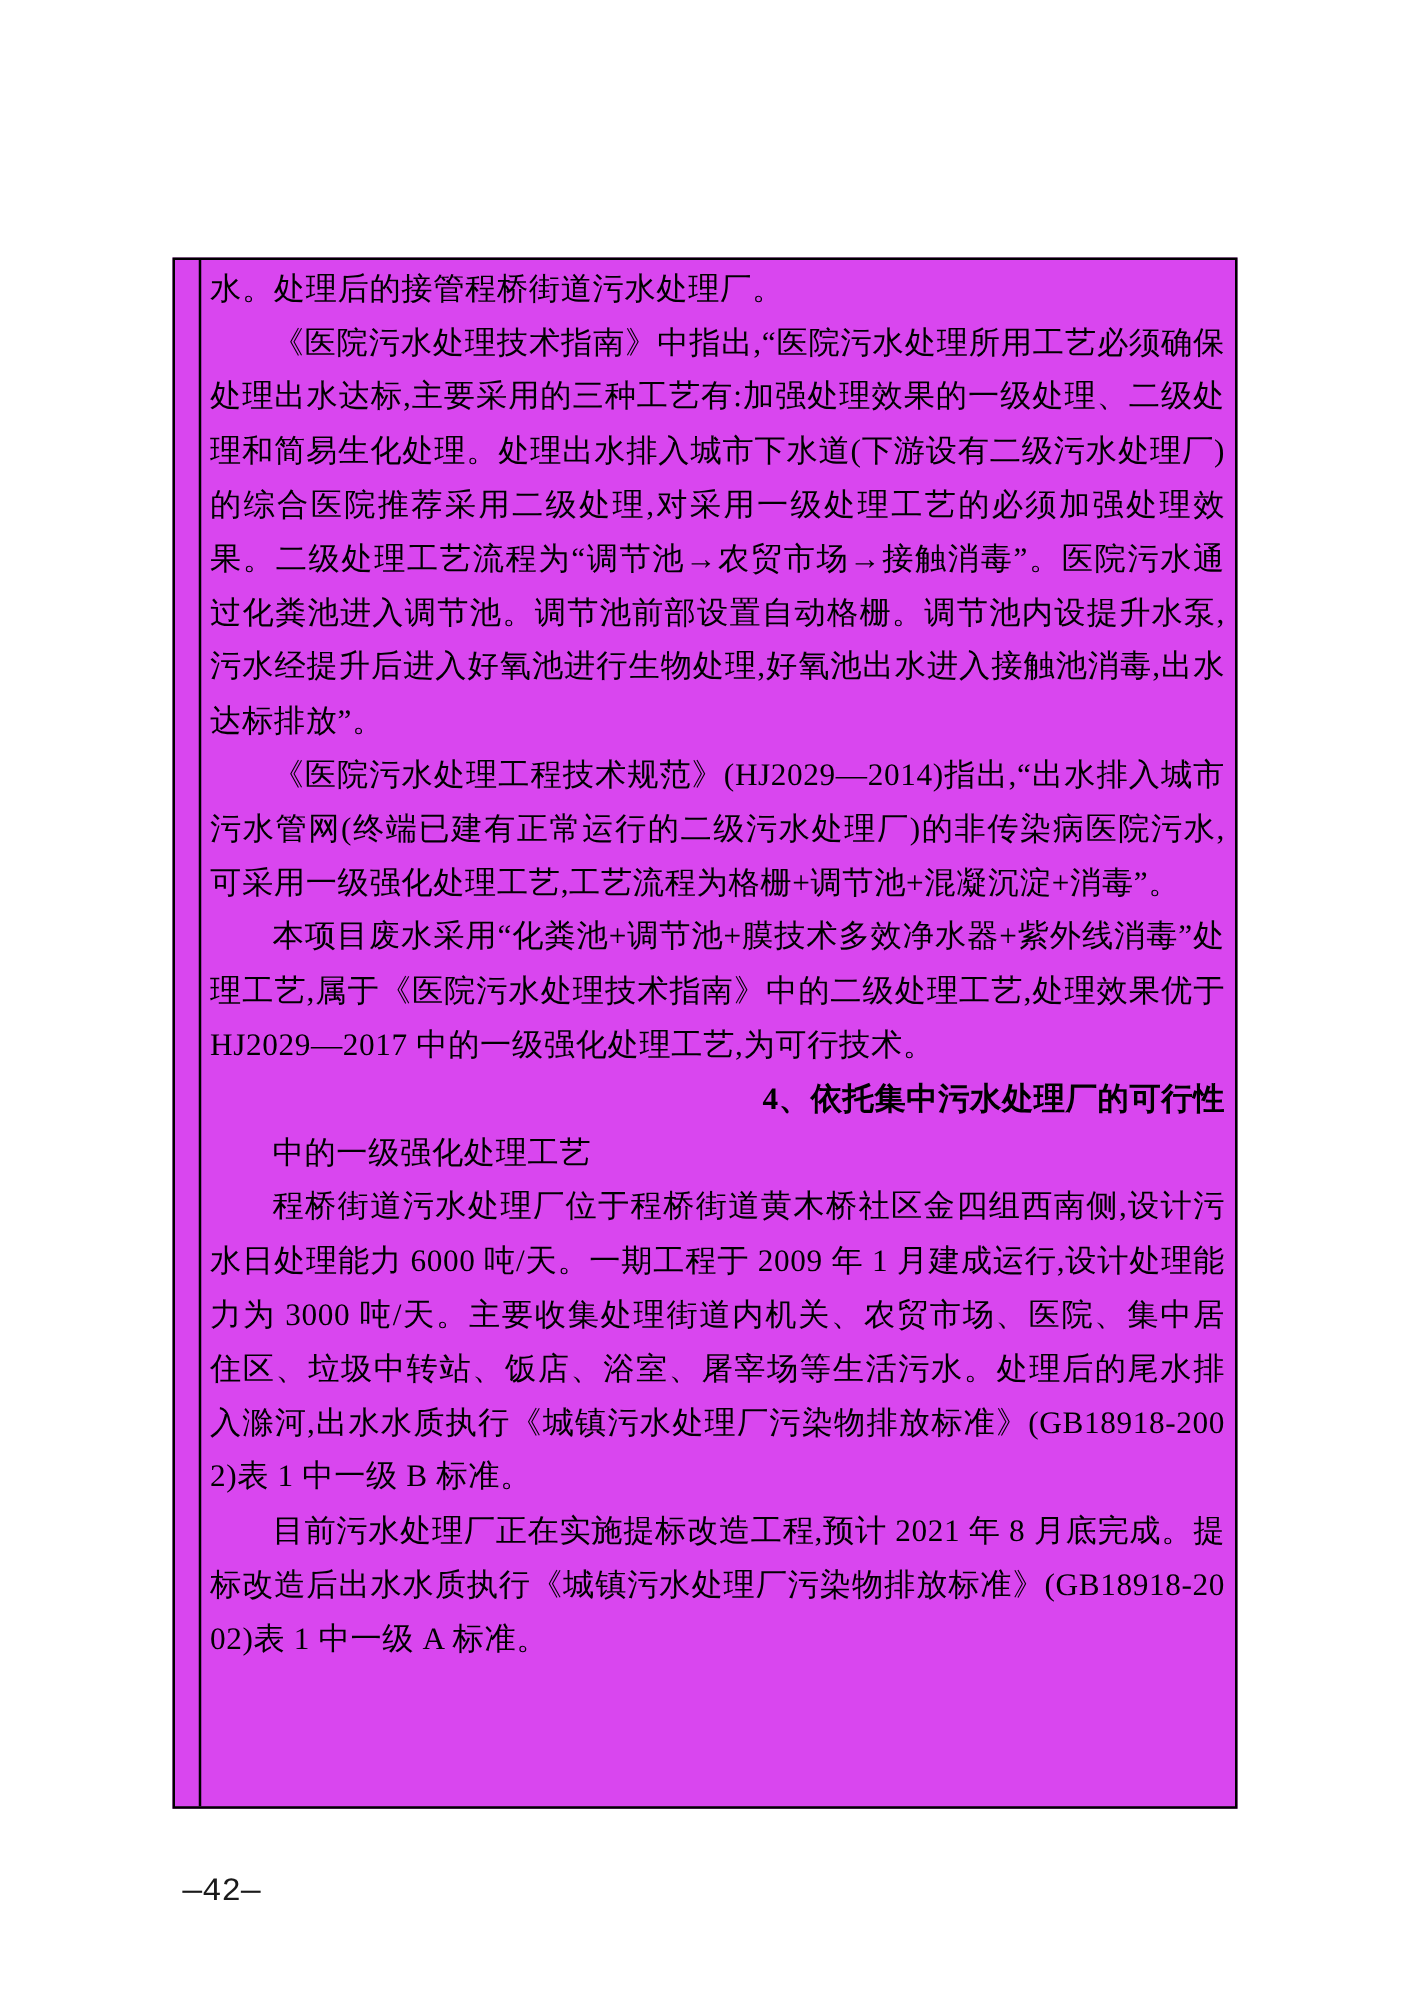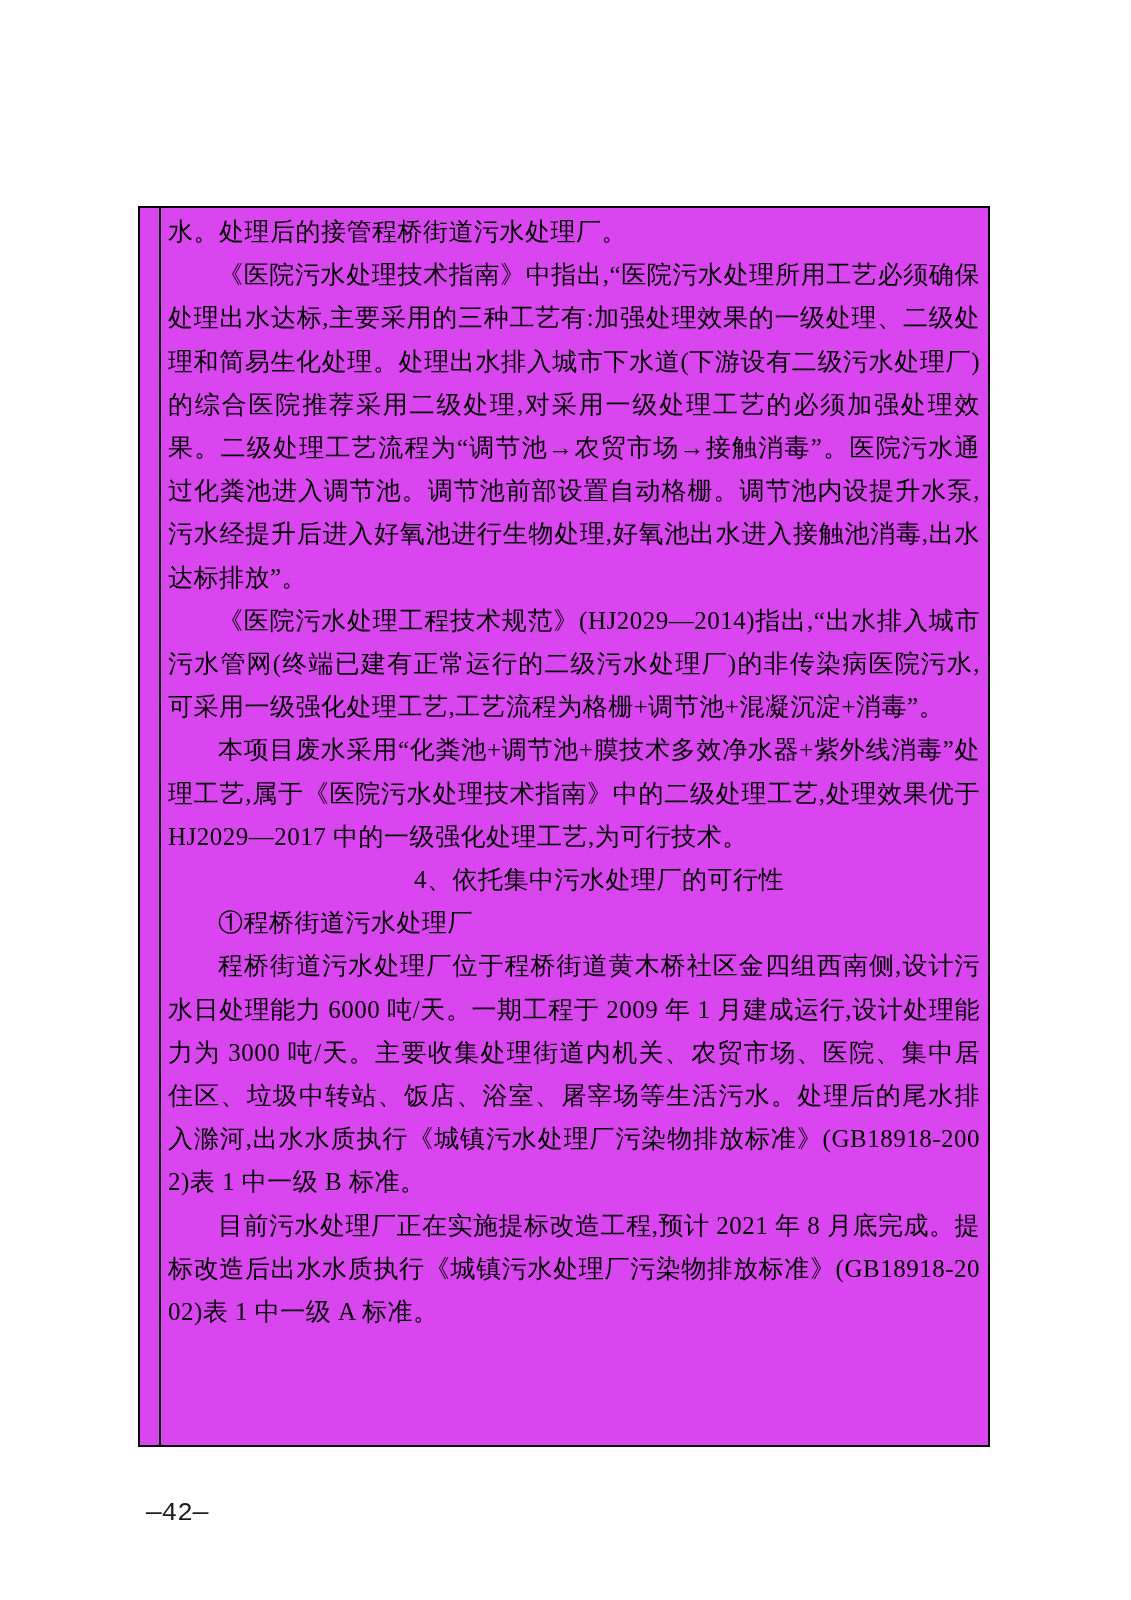--- a/index.html
+++ b/index.html
@@ -37,21 +37,21 @@
     overflow: hidden;
   }
   .para {
     font-size: 25px;
     line-height: 43.2px;
     text-align: justify;
     letter-spacing: 0.5px;
     word-break: break-all;
   }
   .para.indent { text-indent: 2em; }
-  .para.bold   { font-weight: 400; text-align: center; }
+  .para.bold   { font-weight: 700; text-align: right; }
   .page-footer {
     position: absolute;
     left: 146px;
     top: 1498px;
     font-size: 26px;
     line-height: 30px;
     color: #1a1a1a;
     font-family: Liberation Mono, monospace;
   }
 </style>
@@ -59,19 +59,19 @@
 <body>
 
 <div class="doc-table">
   <div class="left-col"></div>
   <div class="content-col">
       <div class="para">水。处理后的接管程桥街道污水处理厂。</div>
       <div class="para indent">《医院污水处理技术指南》中指出,“医院污水处理所用工艺必须确保处理出水达标,主要采用的三种工艺有:加强处理效果的一级处理、二级处理和简易生化处理。处理出水排入城市下水道(下游设有二级污水处理厂)的综合医院推荐采用二级处理,对采用一级处理工艺的必须加强处理效果。二级处理工艺流程为“调节池→农贸市场→接触消毒”。医院污水通过化粪池进入调节池。调节池前部设置自动格栅。调节池内设提升水泵,污水经提升后进入好氧池进行生物处理,好氧池出水进入接触池消毒,出水达标排放”。</div>
       <div class="para indent">《医院污水处理工程技术规范》(HJ2029—2014)指出,“出水排入城市污水管网(终端已建有正常运行的二级污水处理厂)的非传染病医院污水,可采用一级强化处理工艺,工艺流程为格栅+调节池+混凝沉淀+消毒”。</div>
       <div class="para indent">本项目废水采用“化粪池+调节池+膜技术多效净水器+紫外线消毒”处理工艺,属于《医院污水处理技术指南》中的二级处理工艺,处理效果优于 HJ2029—2017 中的一级强化处理工艺,为可行技术。</div>
       <div class="para indent bold">4、依托集中污水处理厂的可行性</div>
-      <div class="para indent">①程桥街道污水处理厂</div>
+      <div class="para indent">中的一级强化处理工艺</div>
       <div class="para indent">程桥街道污水处理厂位于程桥街道黄木桥社区金四组西南侧,设计污水日处理能力 6000 吨/天。一期工程于 2009 年 1 月建成运行,设计处理能力为 3000 吨/天。主要收集处理街道内机关、农贸市场、医院、集中居住区、垃圾中转站、饭店、浴室、屠宰场等生活污水。处理后的尾水排入滁河,出水水质执行《城镇污水处理厂污染物排放标准》(GB18918-2002)表 1 中一级 B 标准。</div>
       <div class="para indent">目前污水处理厂正在实施提标改造工程,预计 2021 年 8 月底完成。提标改造后出水水质执行《城镇污水处理厂污染物排放标准》(GB18918-2002)表 1 中一级 A 标准。</div>
     </div>
 </div>
 
 <div class="page-footer">—42—</div>
 
 </body></html>

